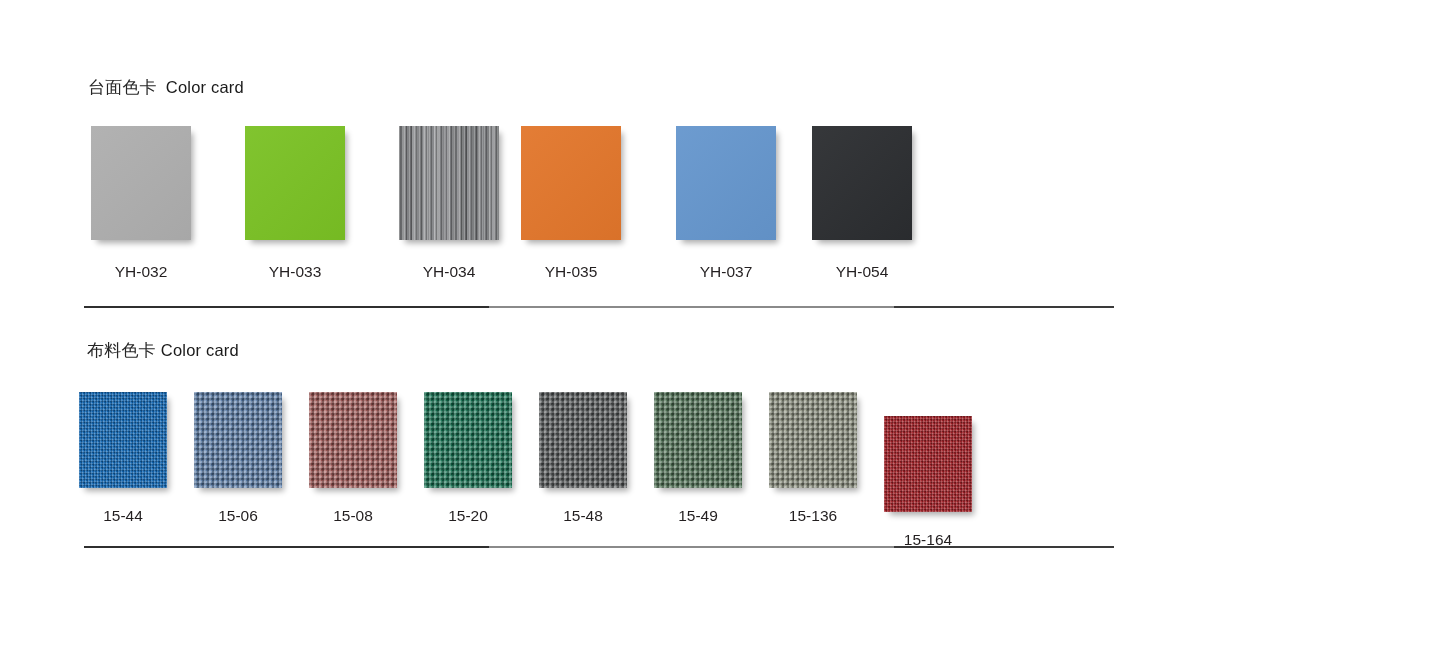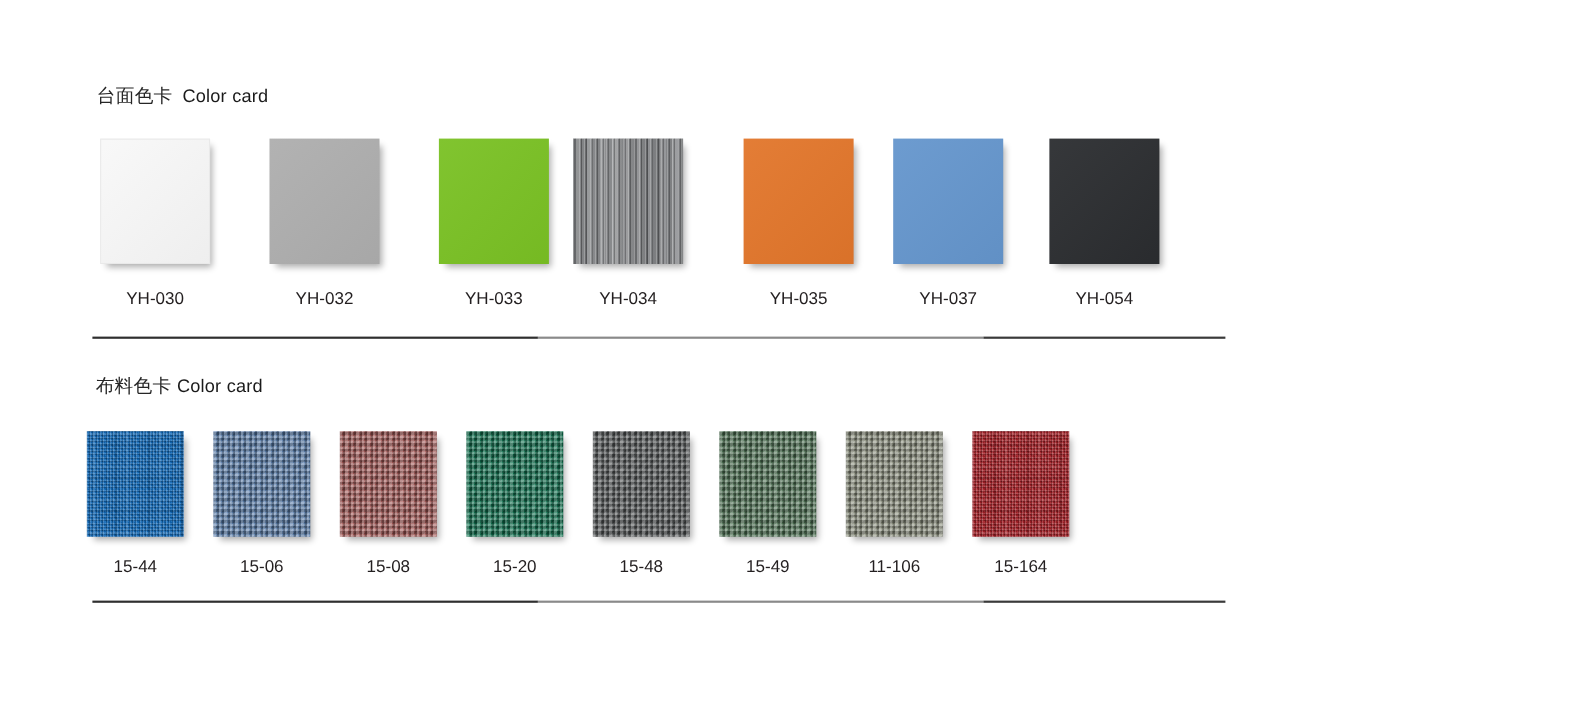--- a/index.html
+++ b/index.html
@@ -74,21 +74,21 @@
   #row-tabletop .swatch-cell:nth-child(3) { width: 122px; }
   #row-tabletop .swatch-cell:nth-child(4) { width: 155px; }
   #row-tabletop .swatch-cell:nth-child(5) { width: 136px; }
   #row-tabletop .swatch-cell:nth-child(6) { width: 142px; }
   #row-tabletop .swatch-cell:nth-child(7) { width: 120px; }
   #row-tabletop .swatch-cell .swatch { align-self: flex-start; }
 
   
   #row-fabric .swatch { width: 88px; height: 96px; }
   #row-fabric .swatch-cell { width: 115px; }
-  #row-fabric .swatch-cell:last-child { width: 88px; }
+  #row-fabric .swatch-cell:last-child { width: 88px; margin-top: 24px; }
   #row-fabric .swatch-cell .swatch { align-self: flex-start; }
 
   .swatch-label {
     position: absolute;
     font-size: 15.5px;
     color: #231f20;
     white-space: nowrap;
     font-family: "Liberation Sans", sans-serif;
   }
   #row-tabletop .swatch-label { top: 137px; left: 50px; transform: translateX(-50%); }
@@ -223,24 +223,20 @@
 <body>
 
 <div class="page">
 
   <div class="section-header" id="header-tabletop">
     <span class="cn">台面色卡</span><span class="en">Color card</span>
   </div>
 
   <div class="swatch-row" id="row-tabletop">
 
-    <div class="swatch-cell">
-      <div class="swatch swatch-white tex-flat" style="background-color: rgb(248, 248, 248);"></div>
-      <div class="swatch-label">YH-030</div>
-    </div>
 
     <div class="swatch-cell">
       <div class="swatch tex-flat" style="background-color: rgb(174, 174, 174);"></div>
       <div class="swatch-label">YH-032</div>
     </div>
 
     <div class="swatch-cell">
       <div class="swatch tex-flat" style="background-color: rgb(122, 193, 36);"></div>
       <div class="swatch-label">YH-033</div>
     </div>
@@ -304,21 +300,21 @@
     </div>
 
     <div class="swatch-cell">
       <div class="swatch tex-weave-coarse" style="background-color: rgb(79, 115, 85);"></div>
       <div class="swatch-label">15-49</div>
     </div>
 
 
     <div class="swatch-cell">
       <div class="swatch tex-weave-coarse" style="background-color: rgb(141, 145, 128);"></div>
-      <div class="swatch-label">11-106</div>
+      <div class="swatch-label">15-136</div>
     </div>
 
     <div class="swatch-cell">
       <div class="swatch tex-weave" style="background-color: rgb(164, 31, 38);"></div>
       <div class="swatch-label">15-164</div>
     </div>
   </div>
 
   <div class="divider" id="divider-fabric">
     <div class="seg-a"></div>

